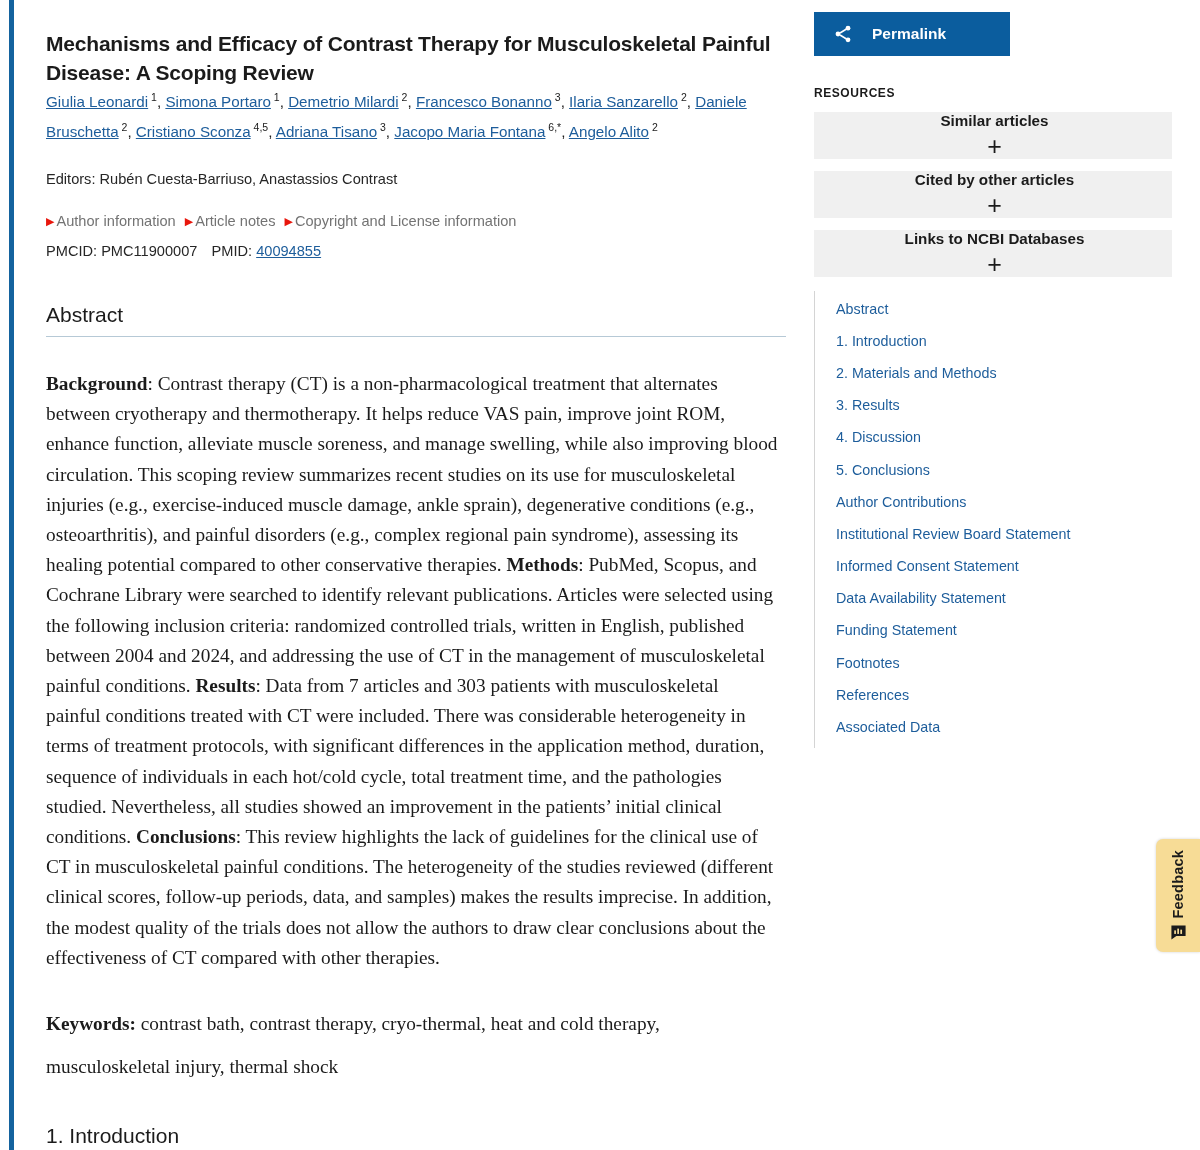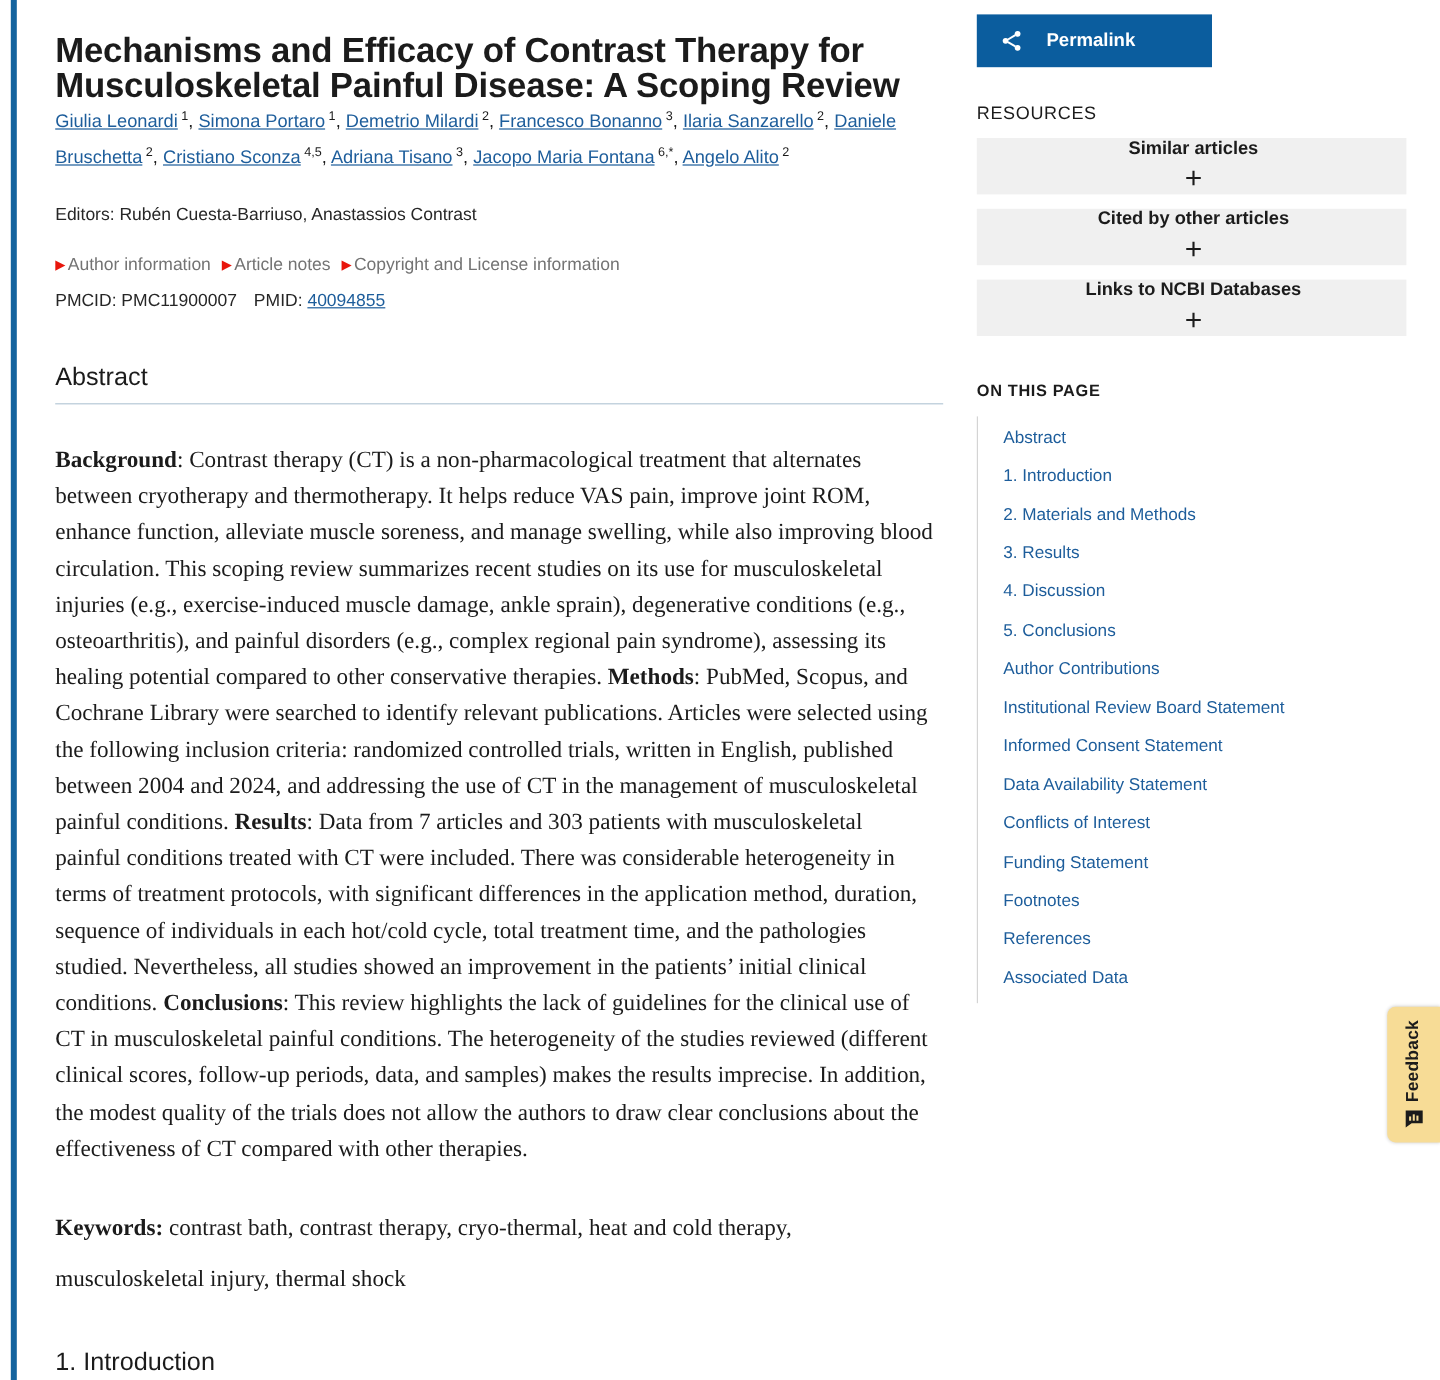--- a/index.html
+++ b/index.html
@@ -29,21 +29,21 @@
 
   
   .main-col {
     position: absolute;
     left: 46px; top: 0;
     width: 742px;
   }
 
   .article-title {
     font-family: "Liberation Sans", sans-serif;
-    font-size: 29px;
+    font-size: 21px;
     font-weight: bold;
     line-height: 29px;
     color: #1b1b1b;
     letter-spacing: -0.2px;
     margin: 29px 0 0 0;
     padding: 0;
     max-width: 740px;
   }
 
   .authors {
@@ -169,22 +169,22 @@
   .permalink-btn .pl-label {
     color: #ffffff;
     font-size: 15.5px;
     font-weight: bold;
     font-family: "Liberation Sans", sans-serif;
     margin-left: 10px;
   }
 
   .side-caption {
     margin-top: 30px;
-    font-size: 15px;
-    font-weight: normal;
+    font-size: 12px;
+    font-weight: bold;
     letter-spacing: 0.55px;
     color: #1b1b1b;
   }
 
   .accordion { margin-top: 12px; width: 358px; }
   .acc-item {
     background: #f0f0f0;
     height: 47px;
     display: flex;
     align-items: center;
@@ -324,34 +324,32 @@
         <div class="acc-item">
           <span class="acc-label">Cited by other articles</span>
           <span class="acc-plus">+</span>
         </div>
         <div class="acc-item">
           <span class="acc-label">Links to NCBI Databases</span>
           <span class="acc-plus">+</span>
         </div>
       </div>
 
-    <div class="otp-caption">ON THIS PAGE</div>
 
     <nav class="otp-list">
         <a href="#" class="otp-link">Abstract</a>
         <a href="#" class="otp-link">1. Introduction</a>
         <a href="#" class="otp-link">2. Materials and Methods</a>
         <a href="#" class="otp-link">3. Results</a>
         <a href="#" class="otp-link">4. Discussion</a>
         <a href="#" class="otp-link">5. Conclusions</a>
         <a href="#" class="otp-link">Author Contributions</a>
         <a href="#" class="otp-link">Institutional Review Board Statement</a>
         <a href="#" class="otp-link">Informed Consent Statement</a>
         <a href="#" class="otp-link">Data Availability Statement</a>
-        <a href="#" class="otp-link">Conflicts of Interest</a>
         <a href="#" class="otp-link">Funding Statement</a>
         <a href="#" class="otp-link">Footnotes</a>
         <a href="#" class="otp-link">References</a>
         <a href="#" class="otp-link">Associated Data</a>
       </nav>
   </div>
 
   <div class="feedback-tab">
     <span class="fb-text">Feedback</span>
     <span class="fb-ico">

